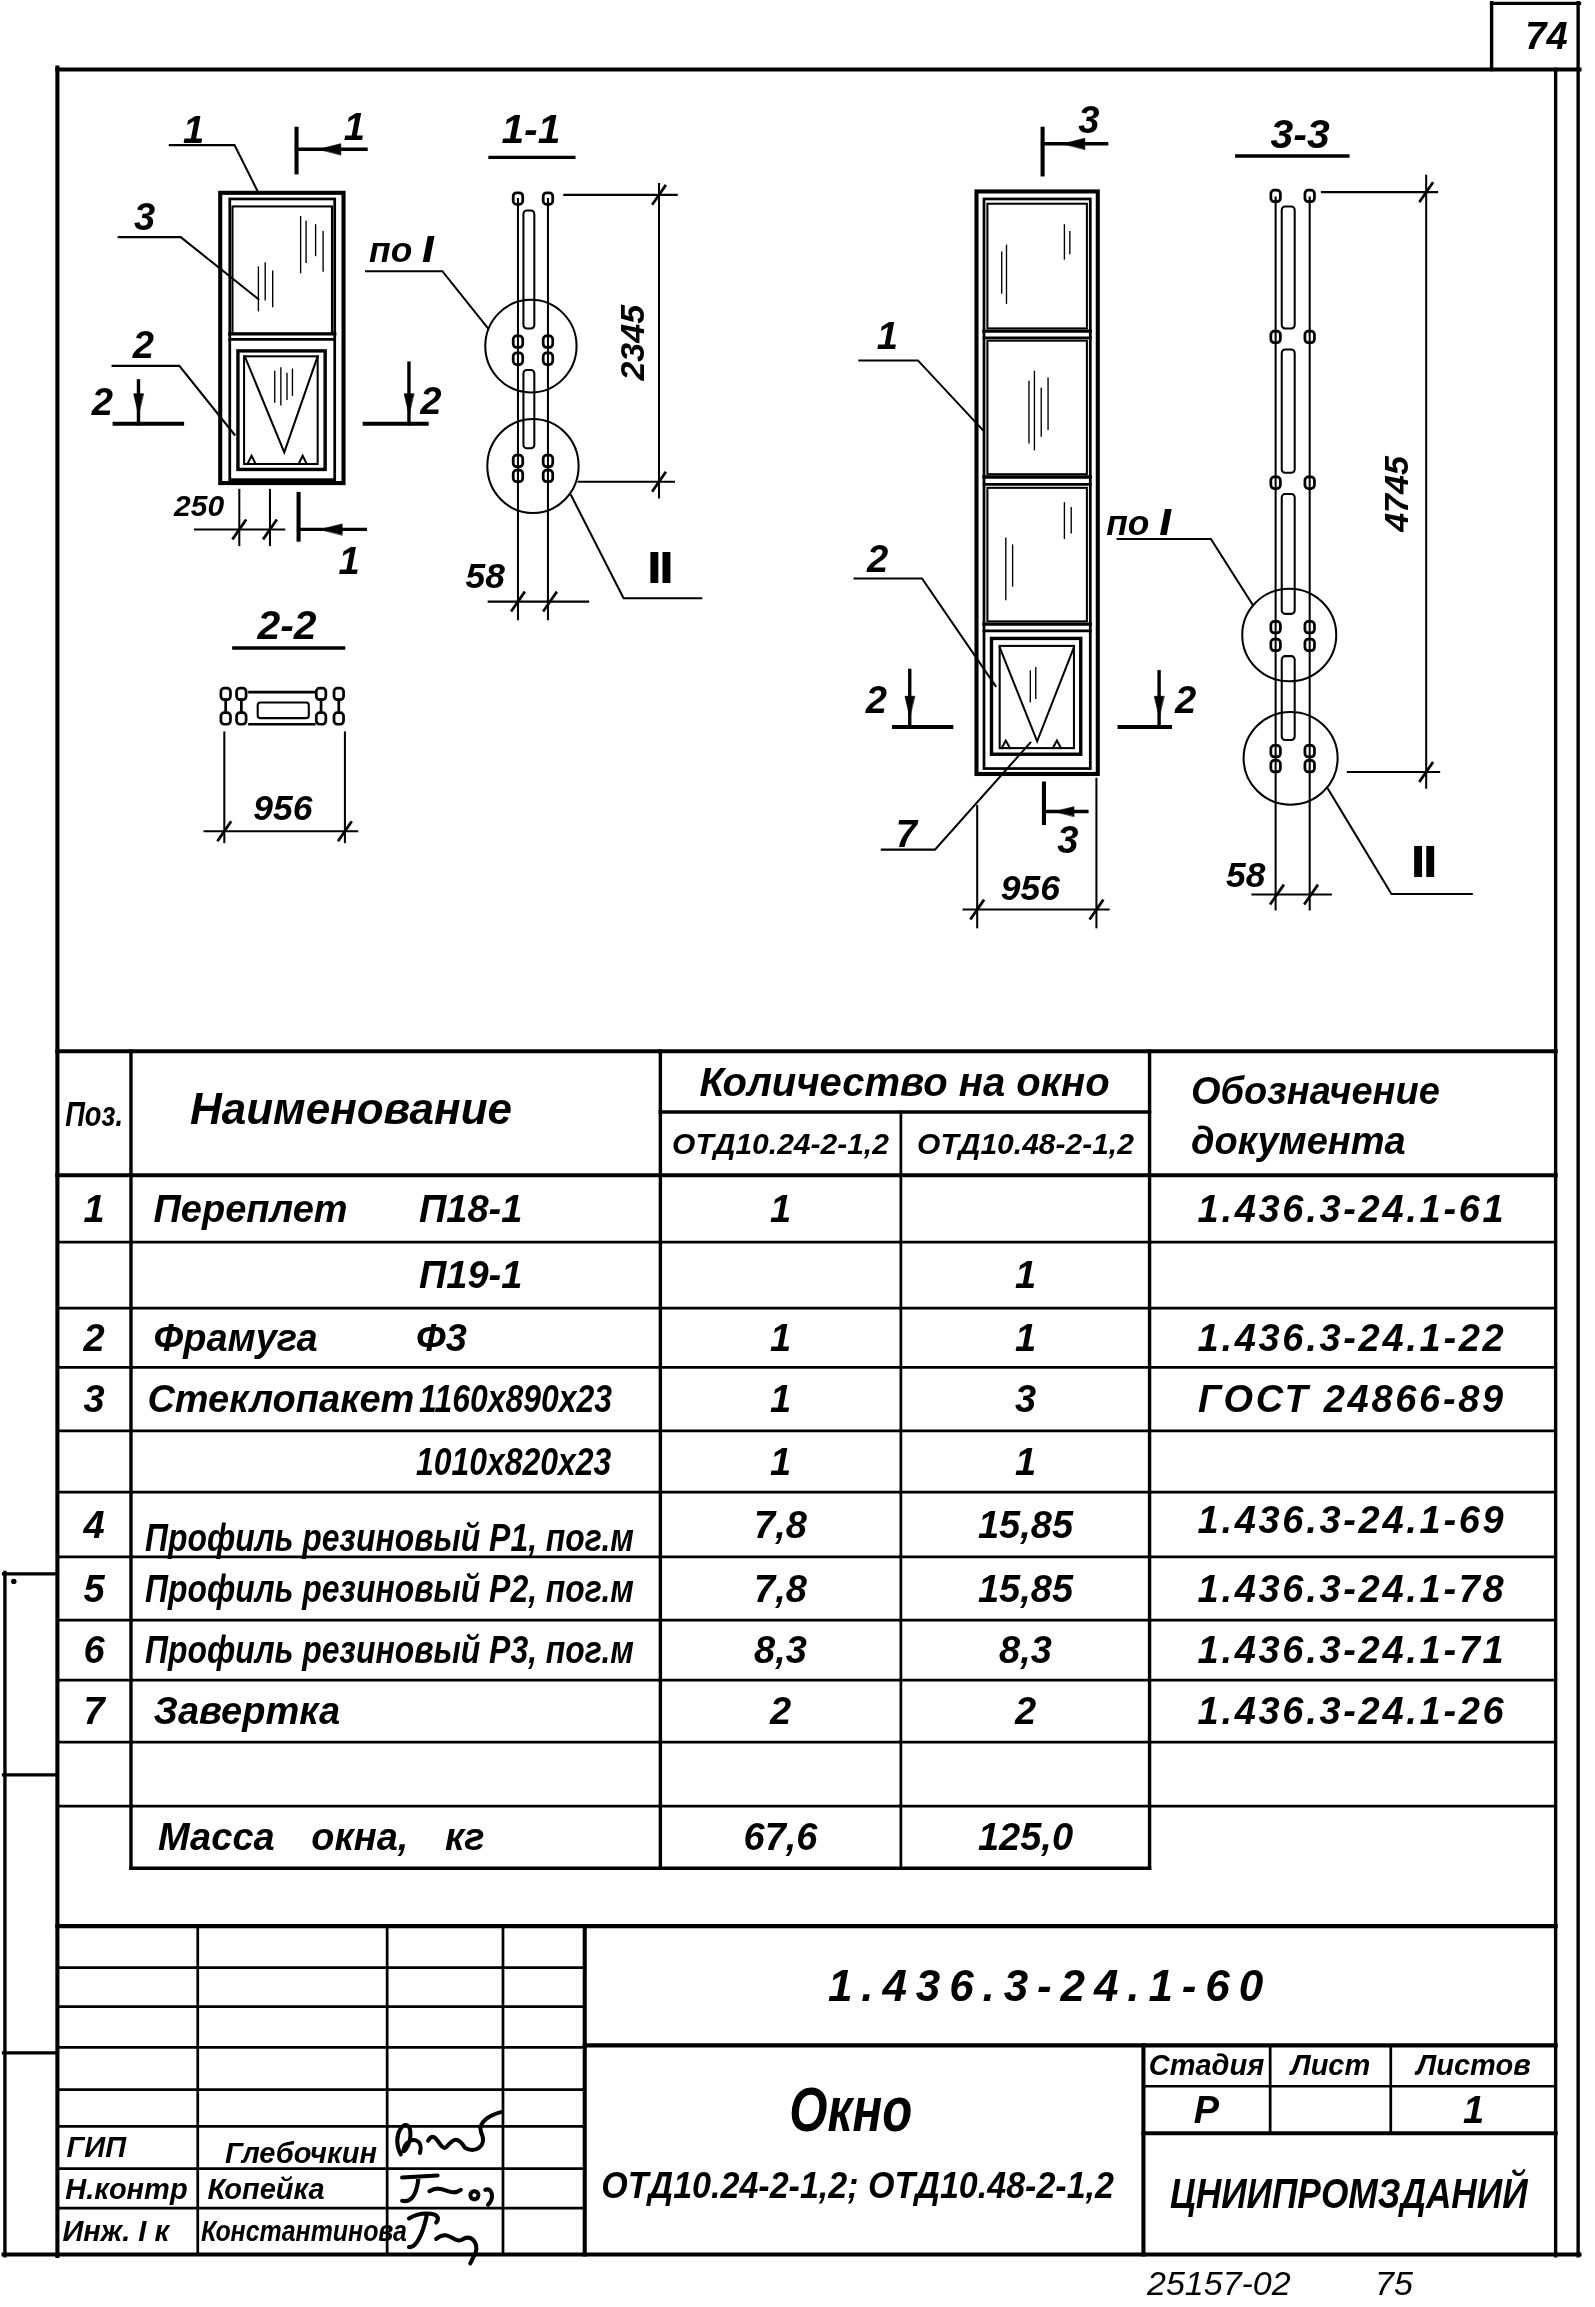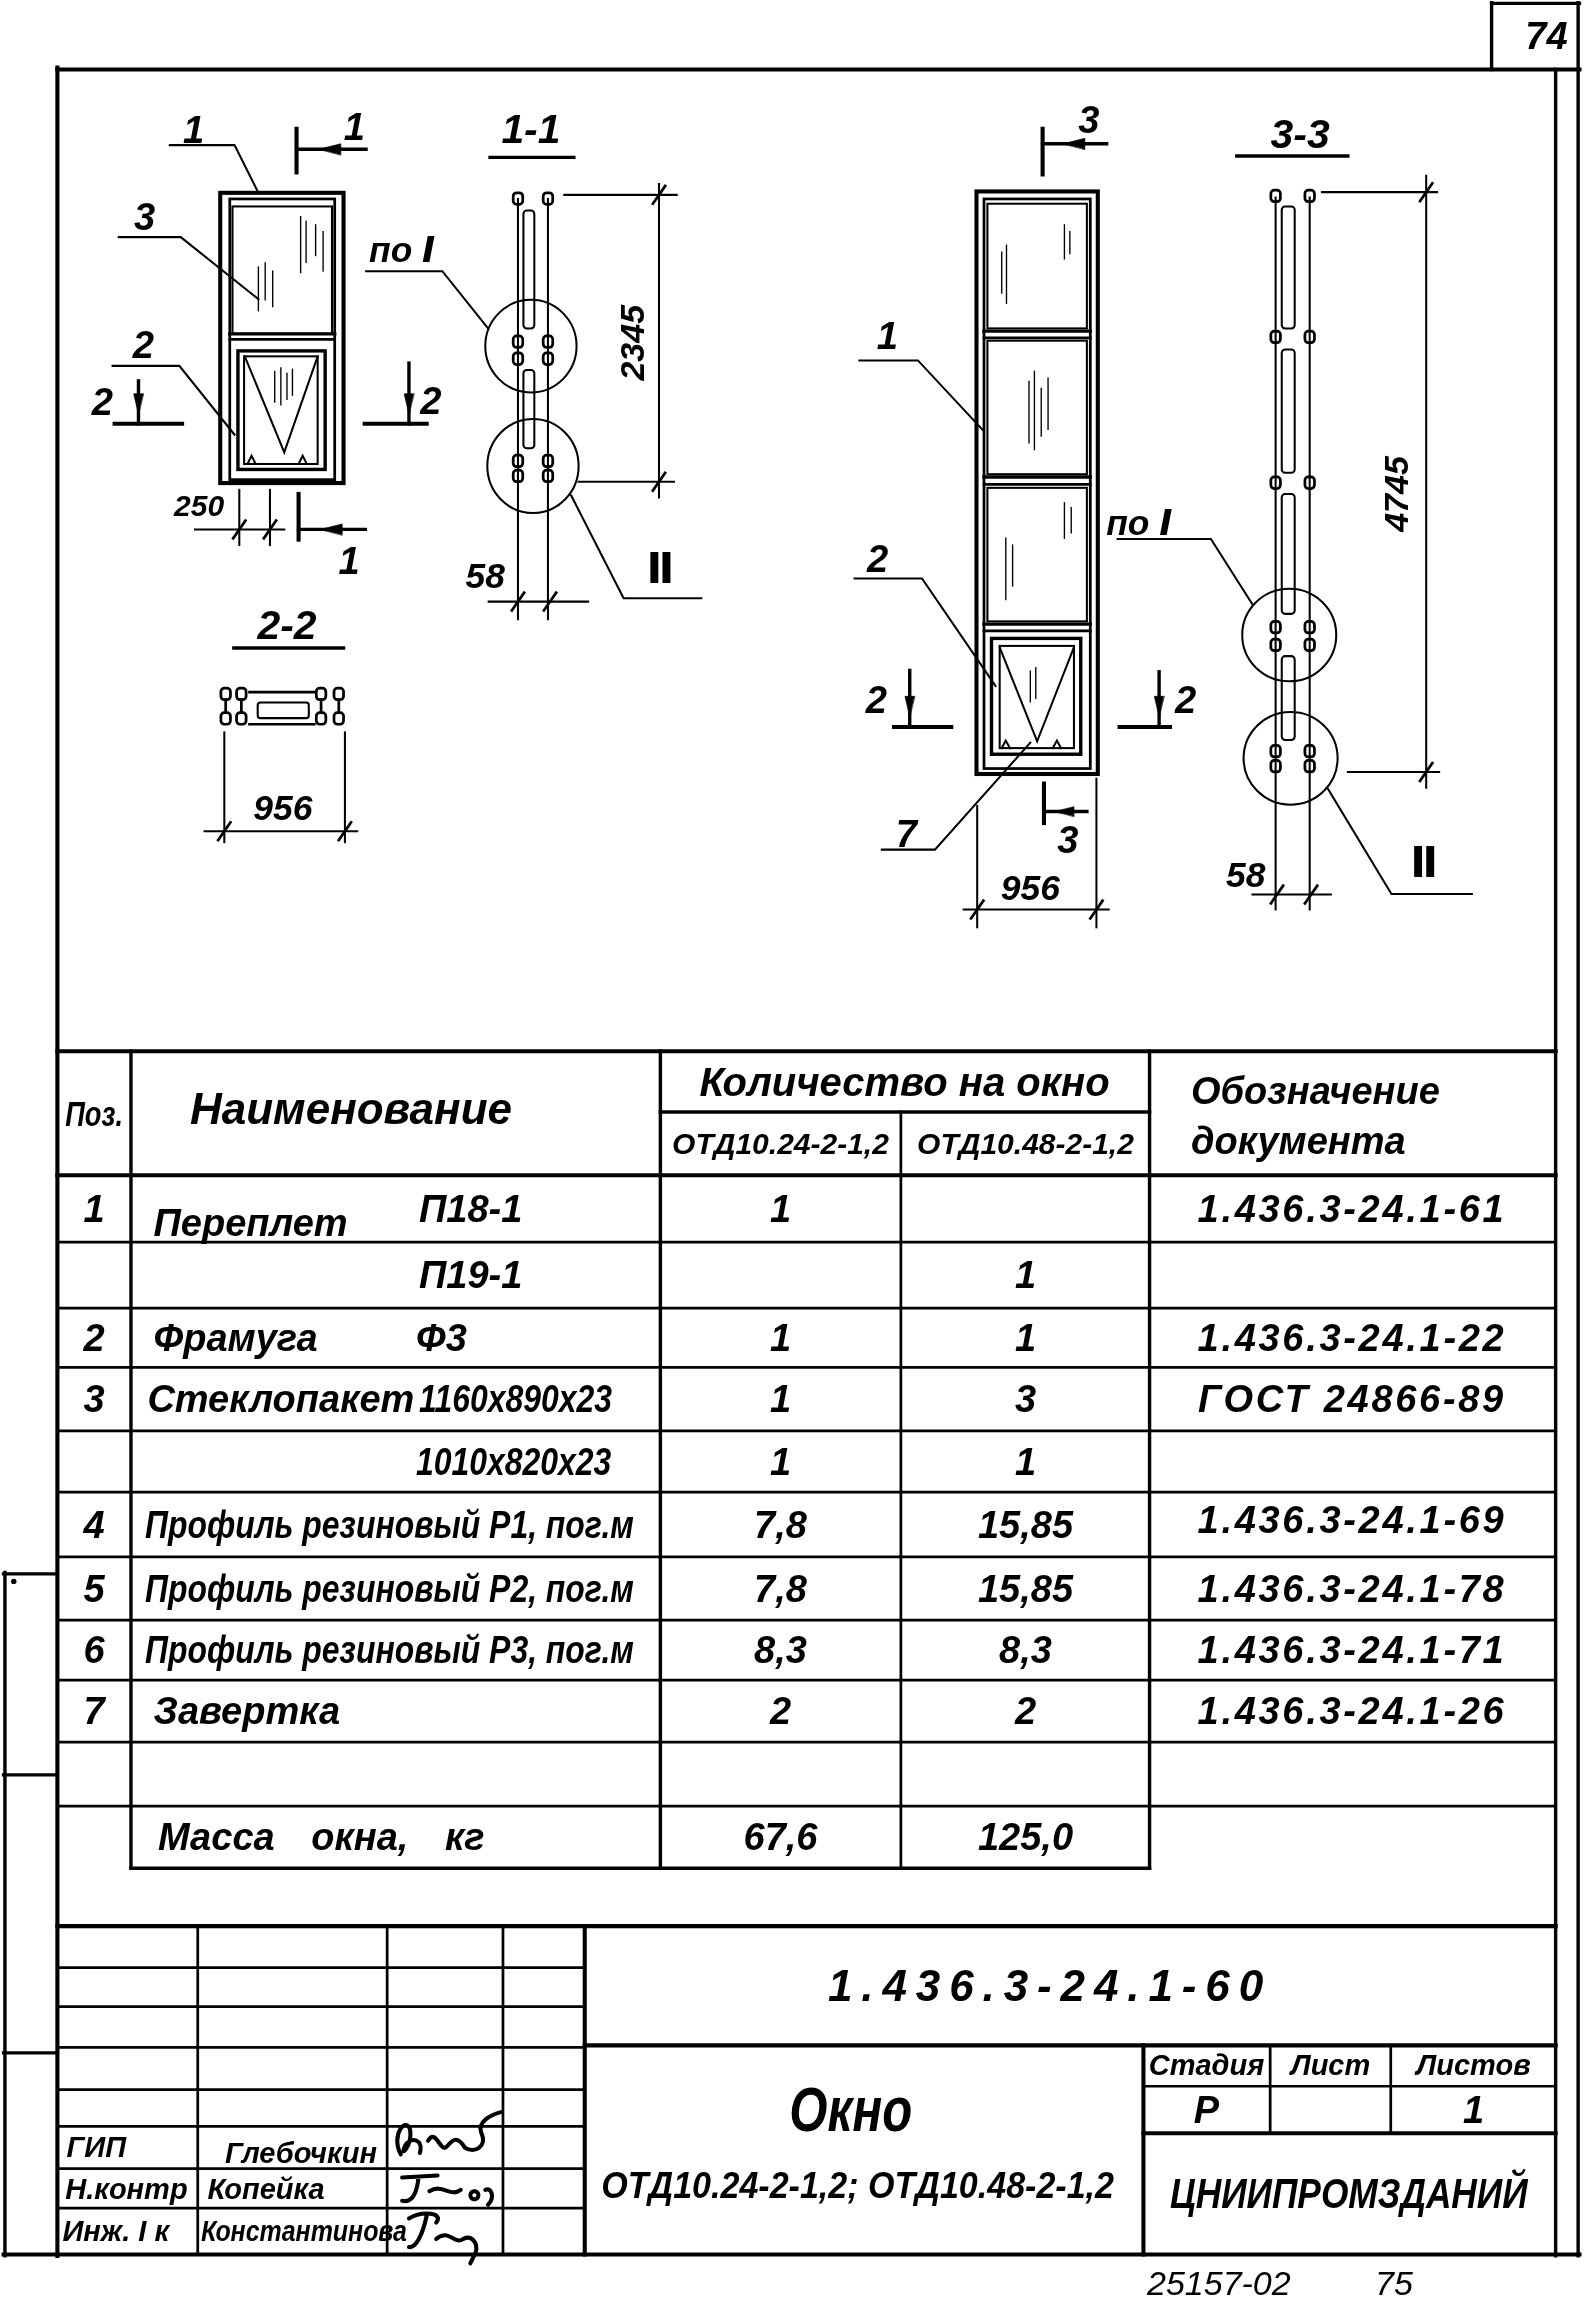--- a/index.html
+++ b/index.html
@@ -386,21 +386,21 @@
       <span>Обозначение</span>
     </div>
     <div class="t l fs-body" style="left:1149px;top:1115px;width:406px;height:52px;padding-left:42px;">
       <span>документа</span>
     </div>
 
     <div>
       <div class="t c fs-body" style="left:57px;top:1175px;width:74px;height:67px;">
           <span>1</span>
         </div>
-      <div class="t l fs-body pad-name" style="left:131px;top:1175px;width:529px;height:67px;align-items:flex-end;">
+      <div class="t l fs-body pad-name" style="left:131px;top:1175px;width:529px;height:67px;">
           <span>Переплет</span>
         </div>
       <div class="t l fs-body" style="left:419px;top:1175px;width:241px;height:67px;">
           <span>П18-1</span>
         </div>
       <div class="t c fs-body" style="left:660px;top:1175px;width:241px;height:67px;">
           <span>1</span>
         </div>
       <div class="t c fs-body" style="left:901px;top:1175px;width:249px;height:67px;">
           <span></span>
@@ -491,21 +491,21 @@
         </div>
       <div class="t c fs-body doc" style="left:1149px;top:1431px;width:406px;height:61px;">
           <span></span>
         </div>
     </div>
 
     <div>
       <div class="t c fs-body" style="left:57px;top:1492px;width:74px;height:65px;">
           <span>4</span>
         </div>
-      <div class="t l fs-body cond" style="left:131px;top:1492px;width:529px;height:65px;padding-left:13.6px;">
+      <div class="t l fs-body cond" style="left:131px;top:1492px;width:529px;height:65px;padding-left:13.6px;align-items:flex-end;">
           <span>Профиль резиновый Р1, пог.м</span>
         </div>
       <div class="t l fs-body" style="left:419px;top:1492px;width:241px;height:65px;">
           <span></span>
         </div>
       <div class="t c fs-body" style="left:660px;top:1492px;width:241px;height:65px;">
           <span>7,8</span>
         </div>
       <div class="t c fs-body" style="left:901px;top:1492px;width:249px;height:65px;">
           <span>15,85</span>

